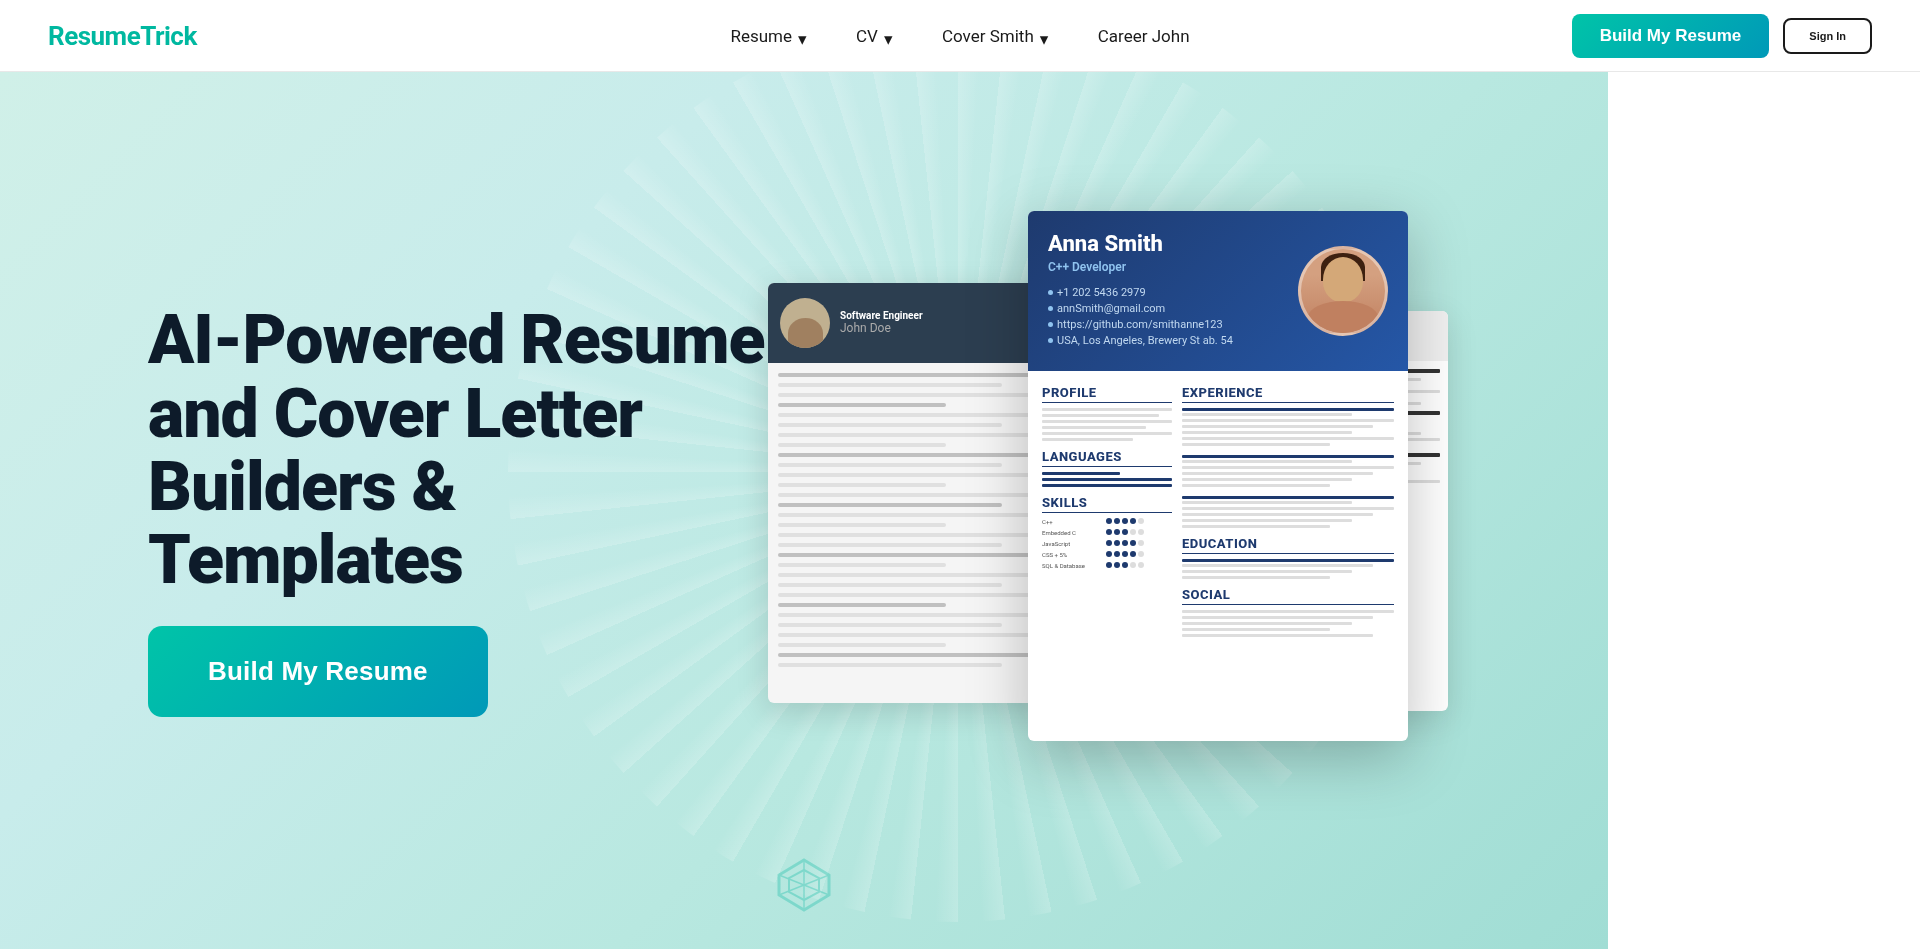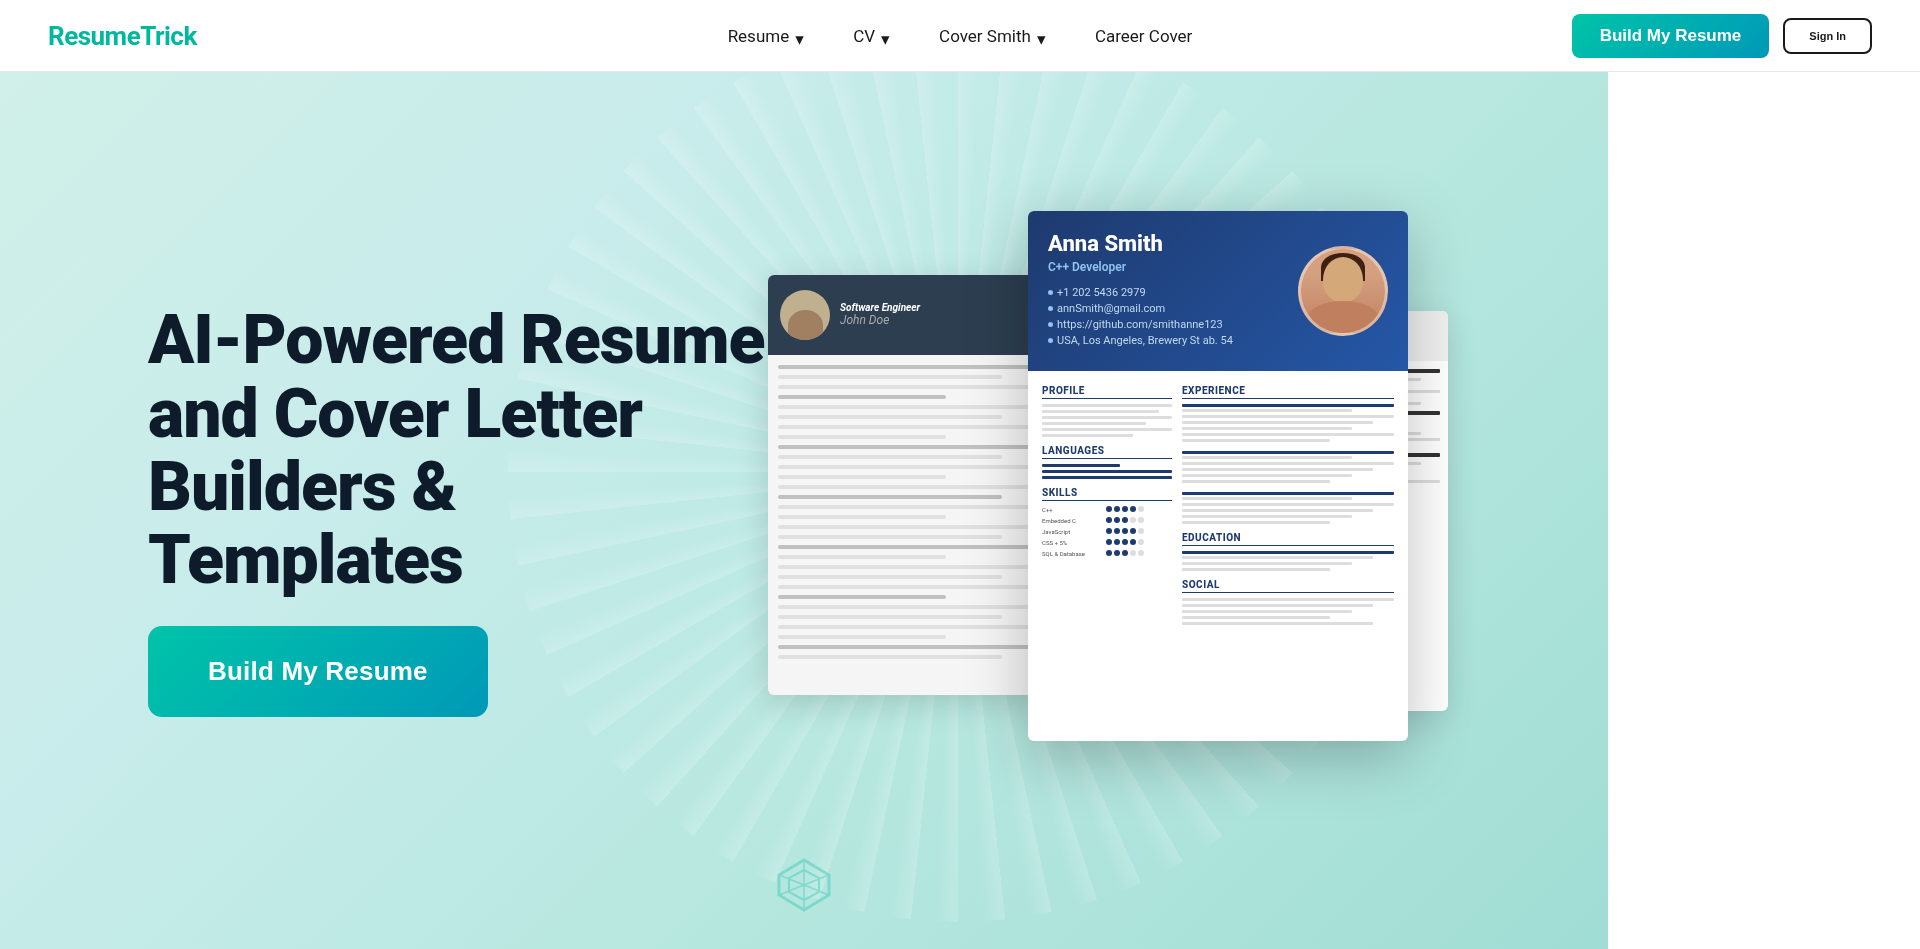--- a/index.html
+++ b/index.html
@@ -180,28 +180,27 @@
       top: 50%;
       transform: translateY(-50%);
       width: 580px;
       height: 600px;
     }
 
     
     .resume-back {
       position: absolute;
       left: -60px;
-      top: 64px;
+      top: 72px;
       width: 300px;
       height: 420px;
       background: #f5f5f5;
       border-radius: 6px;
       box-shadow: 0 8px 32px rgba(0,0,0,0.15);
       overflow: hidden;
-      font-style: italic;
     }
 
     .resume-back-header {
       height: 80px;
       background: #2c3e50;
       display: flex;
       align-items: center;
       padding: 12px;
       gap: 10px;
     }
@@ -366,21 +365,21 @@
     .resume-col-left {
       width: 130px;
       flex-shrink: 0;
     }
 
     .resume-col-right {
       flex: 1;
     }
 
     .resume-section-title {
-      font-size: 10px;
+      font-size: 13px;
       font-weight: 800;
       color: #1e3a6e;
       text-transform: uppercase;
       letter-spacing: 0.5px;
       margin-bottom: 5px;
       margin-top: 8px;
       border-bottom: 1px solid #1e3a6e;
       padding-bottom: 2px;
     }
 
@@ -513,21 +512,21 @@
     </div>
     <div class="nav-item">
       <span>CV</span>
       <span class="nav-chevron">▾</span>
     </div>
     <div class="nav-item">
       <span>Cover Smith</span>
       <span class="nav-chevron">▾</span>
     </div>
     <div class="nav-item">
-      <span>Career Cover</span>
+      <span>Career John</span>
     </div>
   </nav>
 
   <div class="header-right">
     <button class="btn-build-resume">Build My Resume</button>
     <button class="btn-sign-in">Sign In</button>
   </div>
 </header>
 
 <section class="hero">

